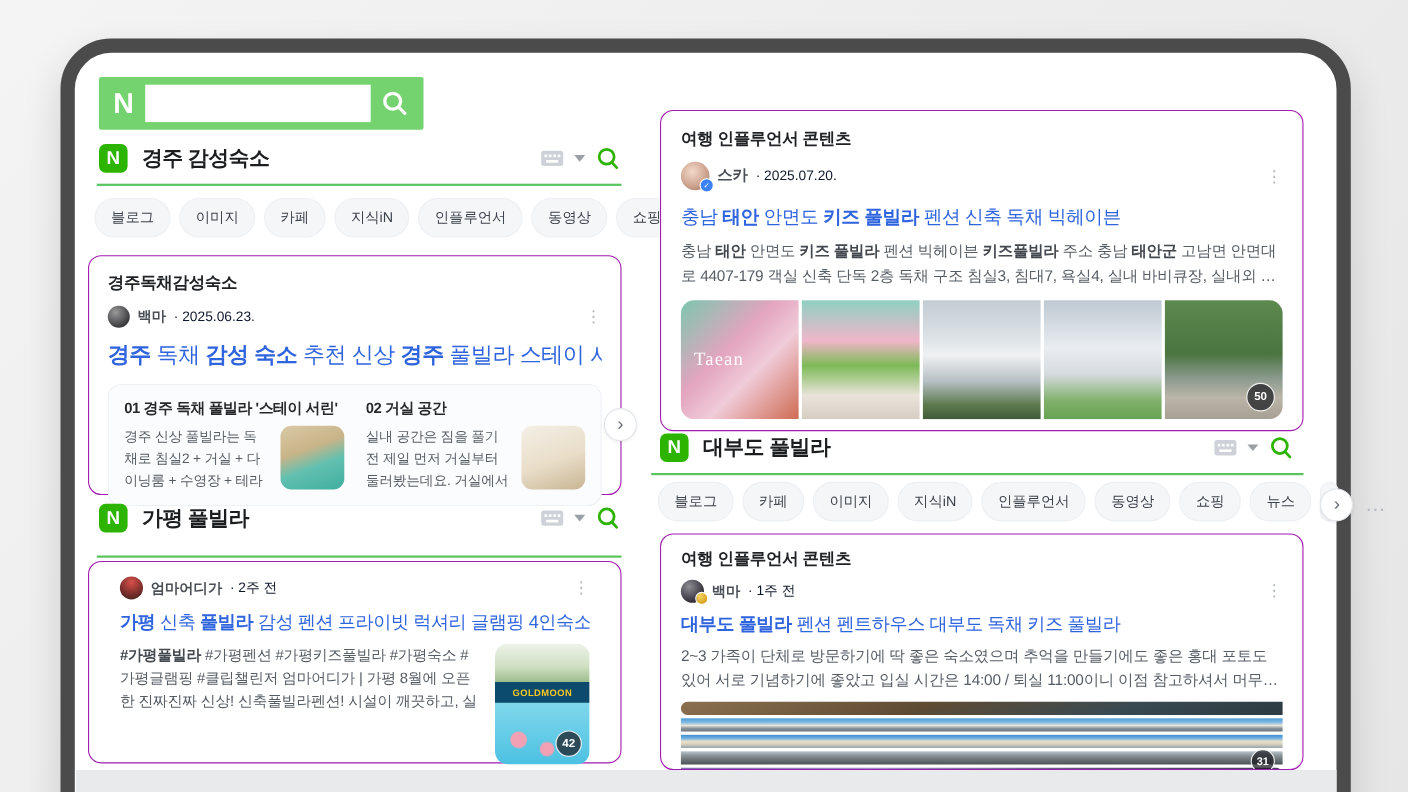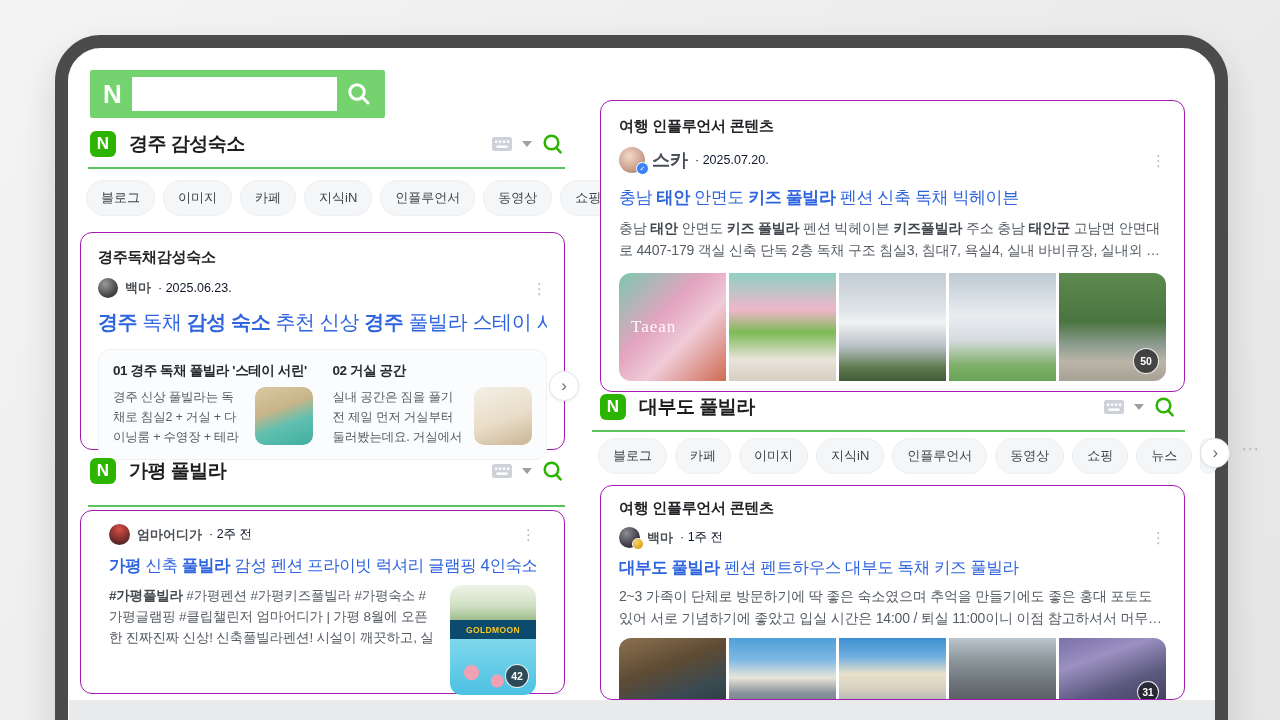--- a/index.html
+++ b/index.html
@@ -24,21 +24,21 @@
   
   .sheader{position:absolute;display:flex;align-items:center;}
   .sheader .nlogo{width:26px;height:26px;border-radius:6px;background:#2db400;color:#fff;
     font-weight:bold;font-size:17px;display:flex;align-items:center;justify-content:center;}
   .sheader .query{font-size:19px;font-weight:bold;color:#1b1d1f;margin-left:13px;letter-spacing:-0.5px;}
   .sheader .hicons{margin-left:auto;display:flex;align-items:center;gap:9px;}
   .caret{width:0;height:0;border-left:5px solid transparent;border-right:5px solid transparent;border-top:6px solid #9aa0a6;}
   .underline{position:absolute;height:2px;background:#59c35d;}
 
   
-  .tabs{position:absolute;display:flex;align-items:flex-start;}
+  .tabs{position:absolute;display:flex;align-items:flex-end;}
   .pill-list{display:flex;gap:8px;align-items:center;}
   .pill{padding:8px 14px;border-radius:18px;background:#f5f6f8;border:1px solid #edeff2;
     font-size:13px;color:#3d434b;white-space:nowrap;cursor:pointer;}
   .pill-list .pill:last-child{max-width:17px;overflow:hidden;padding:8px 0 8px 11px;}
   .circle-btn{width:30px;height:30px;border-radius:50%;background:#fff;border:1px solid #e2e5e9;
     box-shadow:0 1px 3px rgba(0,0,0,0.08);display:flex;align-items:center;justify-content:center;
     color:#6b7078;font-size:17px;margin-left:-17px;cursor:pointer;line-height:1;padding-bottom:2px;}
   .more-dots{color:#b6bac1;font-size:18px;margin-left:11px;letter-spacing:1px;cursor:pointer;}
 
   
@@ -239,21 +239,21 @@
       </div>
     </div>
   </div>
 
   <div class="card" style="left:600px;top:100px;width:585px;height:292px;padding:16px 18px;">
     <div class="card-title">여행 인플루언서 콘텐츠</div>
     <div class="author-row">
       <span class="avatar lg av-ska">
         <span class="badge-verified">✓</span>
       </span>
-      <span class="author-name" style="font-size:18px;">스카</span>
+      <span class="author-name" style="font-size:14px;">스카</span>
       <span class="author-date"><span>·</span> <span>2025.07.20.</span></span>
       <span class="dots-menu">⋮</span>
     </div>
     <div class="blue-title" style="font-size:17px;margin-top:13px;"><span>충남 </span><span class="b">태안</span><span> 안면도 </span><span class="b">키즈 풀빌라</span><span> 펜션 신축 독채 빅헤이븐</span></div>
     <div class="body-text" style="font-size:14px;margin-top:8px;max-height:44px;line-height:22px;"><span>충남 </span><span class="b">태안</span><span> 안면도 </span><span class="b">키즈 풀빌라</span><span> 펜션 빅헤이븐 </span><span class="b">키즈풀빌라</span><span> 주소 충남 </span><span class="b">태안군</span><span> 고남면 안면대로 4407-179 객실 신축 단독 2층 독채 구조 침실3, 침대7, 욕실4, 실내 바비큐장, 실내외 …</span></div>
     <div class="img-row" style="height:108px;">
       <div class="thumb r1t1">
         <span class="taean-overlay">Taean</span>
       </div>
       <div class="thumb r1t2"></div>
@@ -310,21 +310,21 @@
     <div class="author-row" style="margin-top:9px;">
       <span class="avatar av-baekma2">
         <span class="badge-gold"></span>
       </span>
       <span class="author-name">백마</span>
       <span class="author-date"><span>·</span> <span>1주 전</span></span>
       <span class="dots-menu">⋮</span>
     </div>
     <div class="blue-title" style="font-size:16.5px;margin-top:9px;"><span class="b">대부도 풀빌라</span><span> 펜션 펜트하우스 대부도 독채 키즈 풀빌라</span></div>
     <div class="body-text" style="font-size:14px;margin-top:6px;max-height:44px;line-height:22px;"><span>2~3 가족이 단체로 방문하기에 딱 좋은 숙소였으며 추억을 만들기에도 좋은 홍대 포토도 있어 서로 기념하기에 좋았고 입실 시간은 14:00 / 퇴실 11:00이니 이점 참고하셔서 머무…</span></div>
-    <div class="img-row" style="height:72px;margin-top:9px;">
+    <div class="img-row" style="height:72px;margin-top:9px;flex-direction:column;">
       <div class="thumb r2t1"></div>
       <div class="thumb r2t2"></div>
       <div class="thumb r2t3"></div>
       <div class="thumb r2t4"></div>
       <div class="thumb r2t5">
         <span class="img-badge" style="width:22px;height:22px;font-size:10px;">31</span>
       </div>
     </div>
   </div>
 

